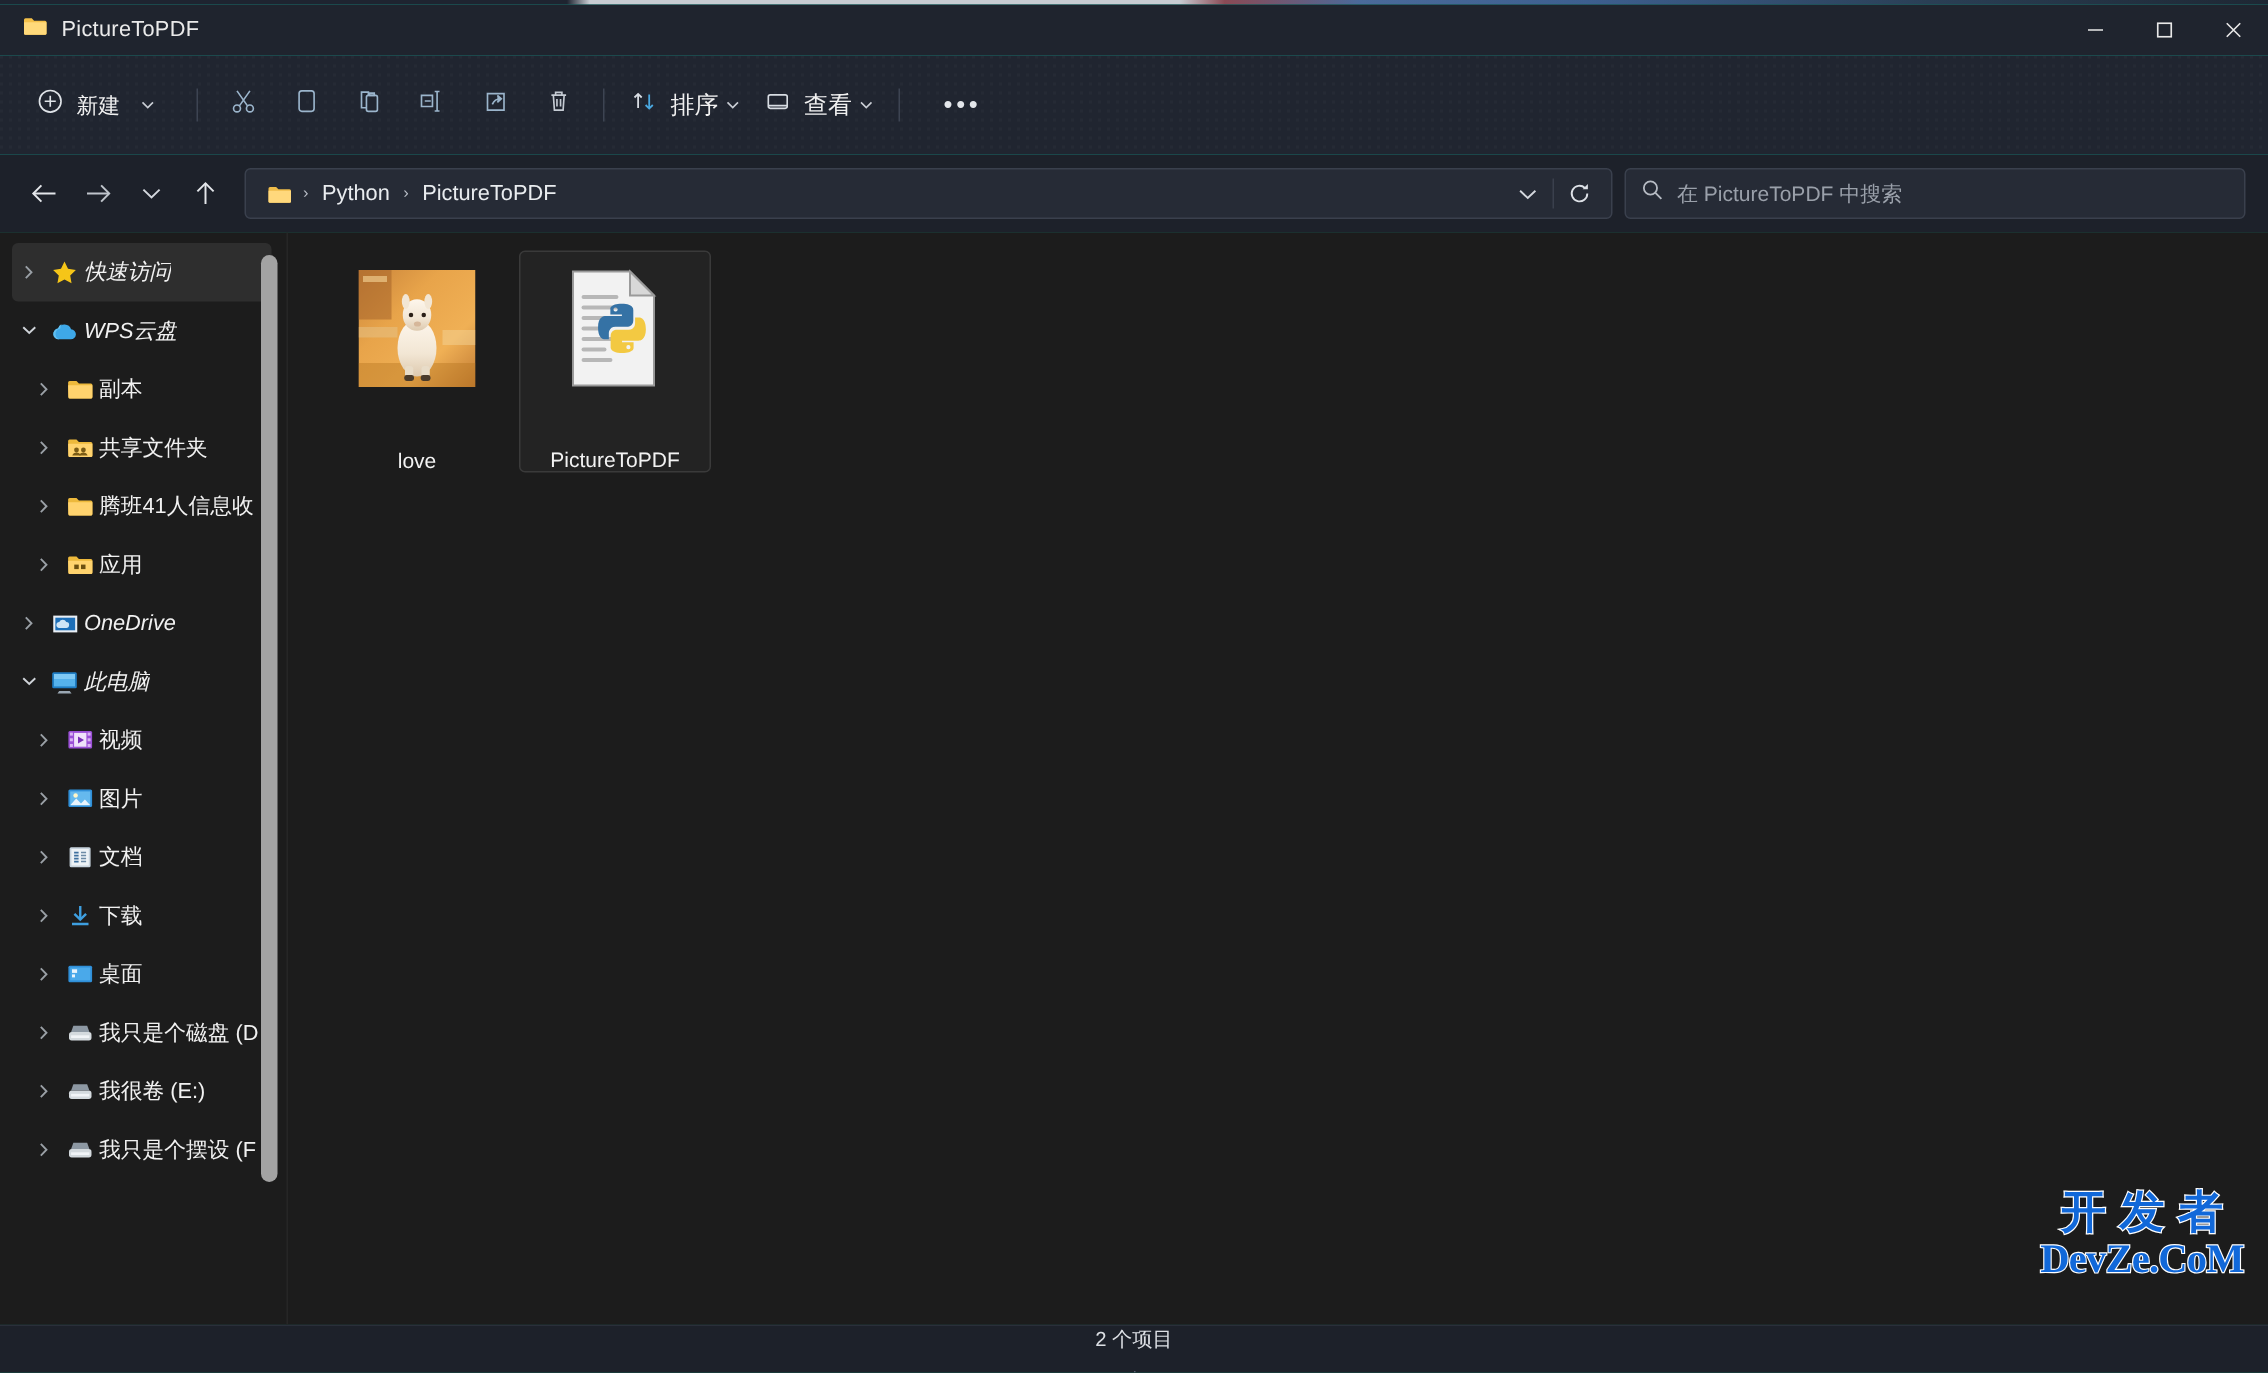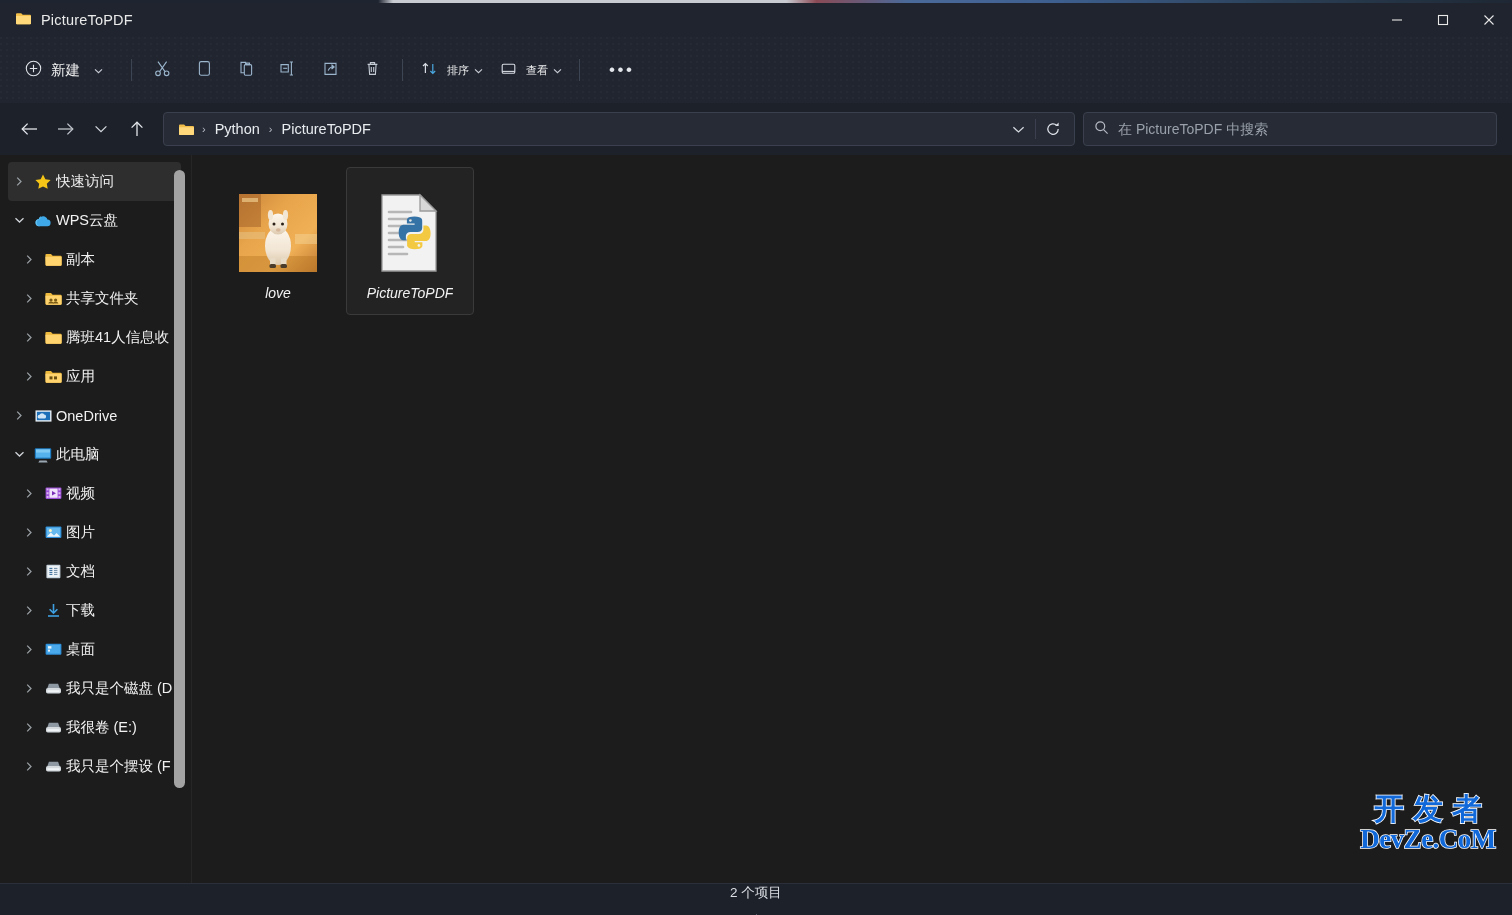--- a/index.html
+++ b/index.html
@@ -66,21 +66,21 @@
     display: flex; align-items: center; justify-content: center;
     border-radius: 5px;
     color: #dfe3e8;
     padding: 0 8px;
     min-width: 38px;
   }
   .tb-new {
     gap: 9px; padding: 0 13px 0 11px; margin-right: 6px;
   }
   .tb-new .lbl { font-size: 14.5px; color: #f0f0f0; }
-  .tb-label { font-size: 11px; color: #f0f0f0; margin-left: 8px; }
+  .tb-label { font-size: 16px; color: #f0f0f0; margin-left: 8px; }
   .tb-sep {
     width: 1px; height: 22px; background: #3d4452; margin: 0 9px;
   }
   .chev { font-size: 10px; color: #c9cdd4; margin-left: 5px; }
   .tb-icon-btn { width: 42px; }
   .tb-dots {
     letter-spacing: 2.5px; font-size: 17px; color: #e3e6ea;
     padding: 0 12px;
   }
 
@@ -171,21 +171,21 @@
     color: #9aa0a6; font-size: 11px;
   }
   .side-ico {
     width: 26px; flex: 0 0 26px;
     display: flex; align-items: center; justify-content: center;
   }
   .side-lbl {
     color: #f1f1f1; font-size: 14.5px;
     overflow: hidden; text-overflow: clip; white-space: nowrap;
   }
-  .side-item.lvl1 { padding-left: 0px; }
+  .side-item.lvl1 { padding-left: 0px; font-style: italic; }
   .side-item.lvl2 .side-arrow { margin-left: 10px; }
 
   .side-scroll {
     position: absolute;
     left: 174px;
     top: 15px;
     width: 11px;
     height: 618px;
     background: #a3a3a3;
     border-radius: 6px;
@@ -195,25 +195,24 @@
   .content {
     flex: 1; position: relative;
     background: #1c1c1c;
     padding: 12px 0 0 22px;
     overflow: hidden;
   }
   .file-grid { display: flex; flex-wrap: wrap; align-content: flex-start; gap: 0px;}
   .file-item {
     width: 128px; height: 148px;
     display: flex; flex-direction: column;
-    align-items: center; justify-content: center;
+    align-items: center; justify-content: space-between;
     padding-top: 12px;
     border-radius: 4px;
     margin-right: 4px;
-    font-style: italic;
   }
   .file-item.selected {
     background: #232323;
     border: 1px solid #3a3a3a;
     padding-top: 11px;
   }
   .file-thumb {
     width: 80px; height: 80px;
     display: flex; align-items: center; justify-content: center;
     margin-bottom: 12px;

